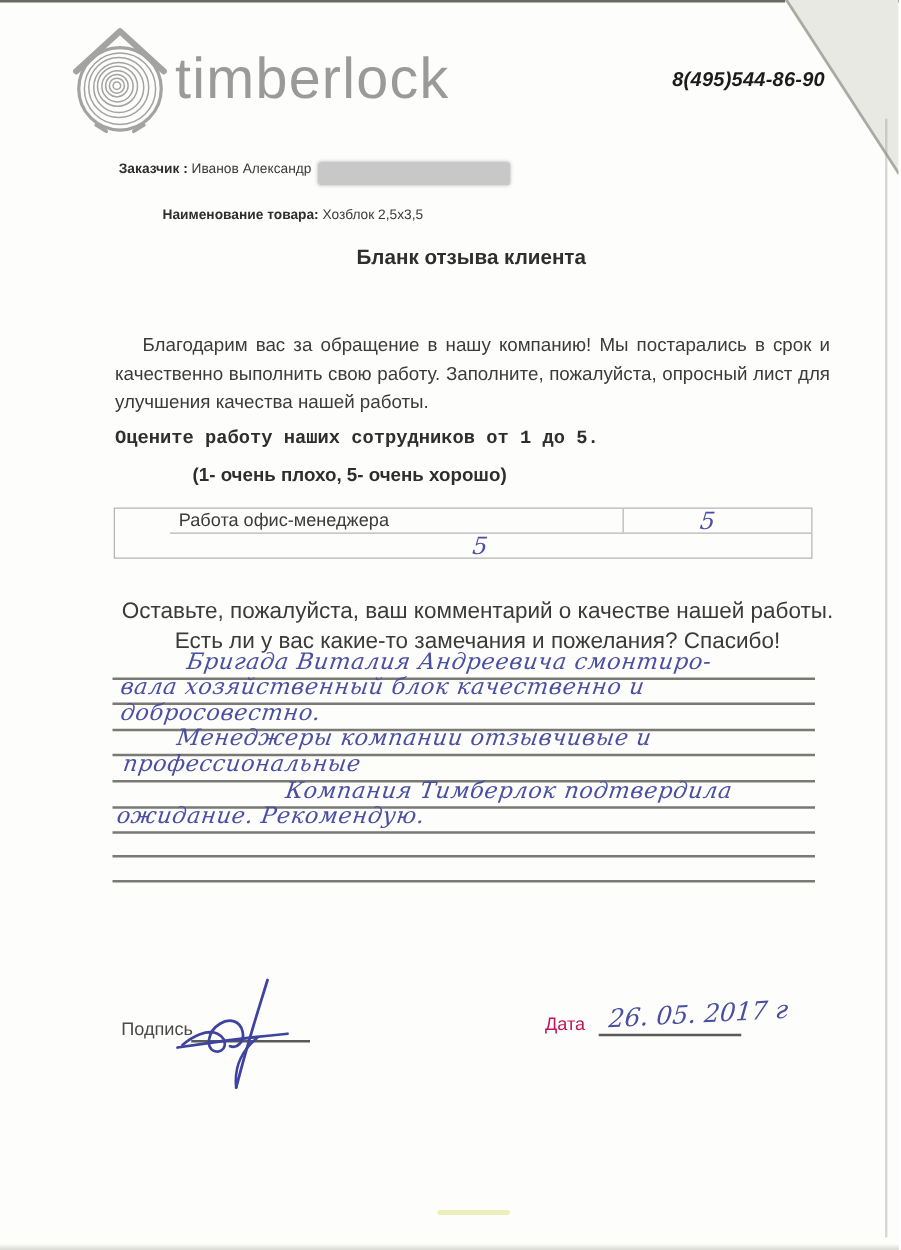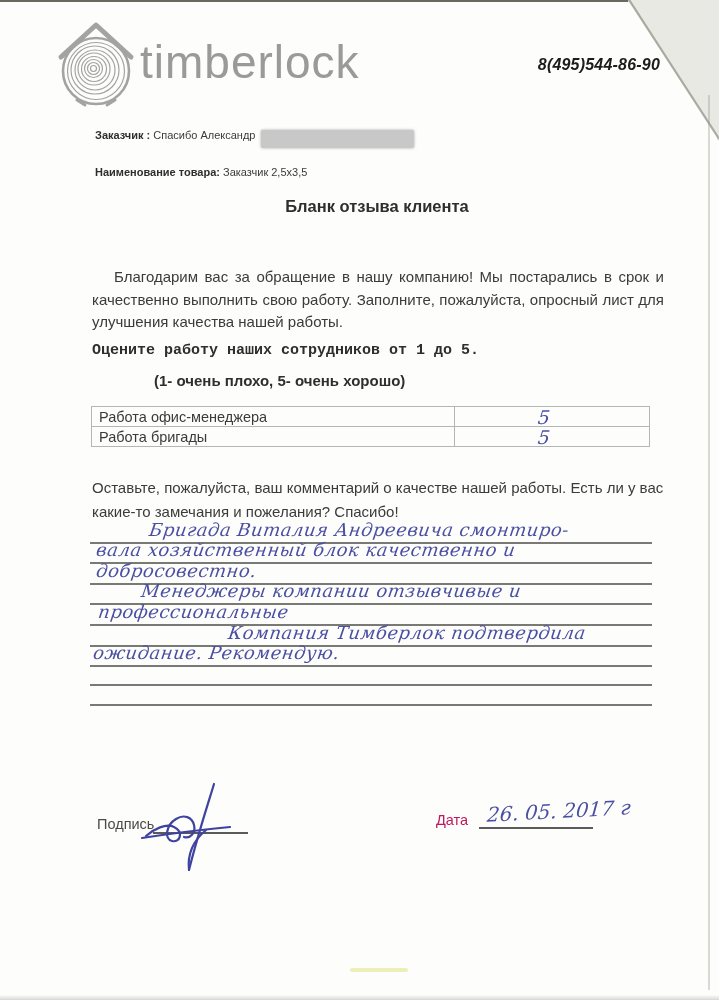--- a/index.html
+++ b/index.html
@@ -18,36 +18,36 @@
      background:linear-gradient(to bottom,rgba(255,255,255,0),rgba(120,120,108,.28));}
   .yellow-mark{left:350px;top:968px;width:58px;height:4px;background:#e9ecad;border-radius:2px;opacity:.85;}
   
   .logo-icon{left:55px;top:16px;}
   .wordmark{left:140px;top:34px;font-size:46px;line-height:56px;color:#9a9a9a;letter-spacing:1px;font-weight:400;}
   .phone{right:59px;top:56px;font-size:16px;font-weight:bold;font-style:italic;color:#1c1c1c;letter-spacing:.2px;}
   
   .fieldrow{left:95px;display:flex;align-items:flex-start;font-size:11px;white-space:pre;}
   .fieldrow b{color:#2e2e2e;}
   .row-customer{top:129px;}
-  .row-product{top:166px;}
+  .row-product{top:166px;margin-left:35px;}
   .redact{width:153px;height:18px;background:#c8c8c8;border-radius:2px;margin-left:6px;margin-top:1px;
           box-shadow:0 0 3px rgba(160,160,160,.9);}
   .form-title{left:92px;top:197px;width:570px;text-align:center;font-size:16.5px;font-weight:bold;color:#2e2e2e;}
   .intro{left:92px;top:266px;width:572px;font-size:15px;line-height:22.5px;text-align:justify;text-indent:22px;}
   .rate-head{left:92px;top:342px;font-size:15px;font-weight:bold;color:#2e2e2e;font-family:Liberation Mono, monospace;}
   .rate-scale{left:117px;top:372px;font-size:15px;font-weight:bold;color:#2e2e2e;margin-left:37px;}
   
   .rtable{left:91px;top:406px;width:557px;border:1px solid #b5b5b5;}
-  .rtable .trow{display:flex;height:19px;align-items:center;}
+  .rtable .trow{display:flex;height:19px;align-items:center;margin-left:44px;}
   .rtable .trow + .trow{border-top:1px solid #b5b5b5;}
   .rtable .tlabel{width:355px;padding-left:7px;font-size:14.5px;border-right:1px solid #b5b5b5;height:100%;display:flex;align-items:center;}
   .rtable .tval{flex:1;text-align:center;}
   .ink{color:#4a4fa2;font-family:"DejaVu Serif",serif;font-style:italic;}
   .tval span{display:inline-block;font-size:19px;transform:translateX(-8px) skewX(-6deg);}
-  .comment-prompt{left:92px;top:476px;width:580px;font-size:15px;line-height:24px;}
+  .comment-prompt{left:92px;top:476px;width:580px;font-size:18px;line-height:24px;text-align:center;}
   
   .rline{left:90px;width:562px;height:1.5px;background:#4c4c48;opacity:.75;}
   .hw{font-size:18px;letter-spacing:.5px;white-space:pre;transform:skewX(-8deg);transform-origin:left bottom;}
   
   .sig-label{left:97px;top:816px;font-size:14.5px;color:#4a4a4a;text-align:right;}
   .sig-line{left:153px;top:832px;width:95px;height:1.5px;background:#5a5a5a;}
   .sig-svg{left:138px;top:780px;}
   .date-label{left:436px;top:812px;font-size:14.5px;color:#be185d;text-align:center;}
   .date-line{left:479px;top:827px;width:114px;height:1.5px;background:#5a5a5a;}
   .date-value{left:487px;top:799px;font-size:20px;transform:rotate(-3deg) skewX(-8deg);white-space:pre;}
@@ -78,42 +78,41 @@
     <circle cx="38.5" cy="52.5" r="9" stroke-width="1.2"></circle>
     <circle cx="38.5" cy="52.5" r="6" stroke-width="1.2"></circle>
     <circle cx="38.5" cy="52.5" r="3" stroke-width="1.2"></circle>
     <path d="M22 84 l8 5 M60 84 l-8 5" stroke-width="3" stroke-linecap="round"></path>
   </svg>
   <div class="abs wordmark">timberlock</div>
   <div class="abs phone">8(495)544-86-90</div>
 
   <div class="abs fieldrow row-customer">
     <b>Заказчик :</b><span> </span>
-    <span>Спасибо Александр</span>
+    <span>Иванов Александр</span>
     <span class="redact"></span>
   </div>
   <div class="abs fieldrow row-product">
     <b>Наименование товара:</b><span> </span>
-    <span>Заказчик 2,5х3,5</span>
+    <span>Хозблок 2,5х3,5</span>
   </div>
 
   <div class="abs form-title">Бланк отзыва клиента</div>
 
   <div class="abs intro">Благодарим вас за обращение в нашу компанию! Мы постарались в срок и качественно выполнить свою работу. Заполните, пожалуйста, опросный лист для улучшения качества нашей работы.</div>
 
   <div class="abs rate-head">Оцените работу наших сотрудников от 1 до 5.</div>
   <div class="abs rate-scale">(1-  очень плохо, 5- очень хорошо)</div>
 
   <div class="abs rtable">
     <div class="trow">
       <div class="tlabel">Работа  офис-менеджера</div>
       <div class="tval"><span class="ink">5</span></div>
     </div>
     <div class="trow">
-      <div class="tlabel">Работа бригады</div>
       <div class="tval"><span class="ink">5</span></div>
     </div>
   </div>
 
   <div class="abs comment-prompt">Оставьте, пожалуйста, ваш комментарий о качестве нашей работы. Есть ли у вас какие-то замечания и пожелания? Спасибо!</div>
 
   <div class="abs rline" style="top:542px"></div>
   <div class="abs rline" style="top:562px"></div>
   <div class="abs rline" style="top:583px"></div>
   <div class="abs rline" style="top:603px"></div>

